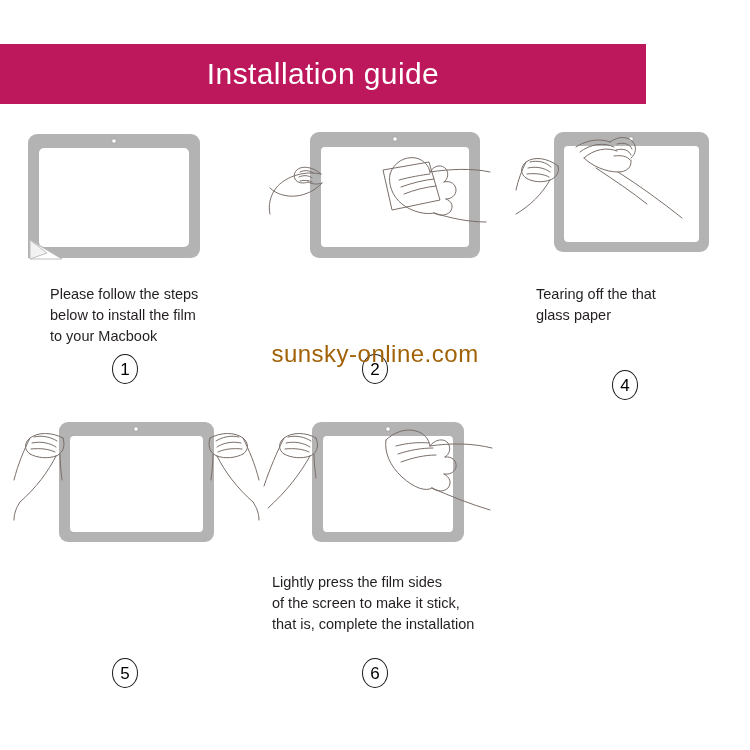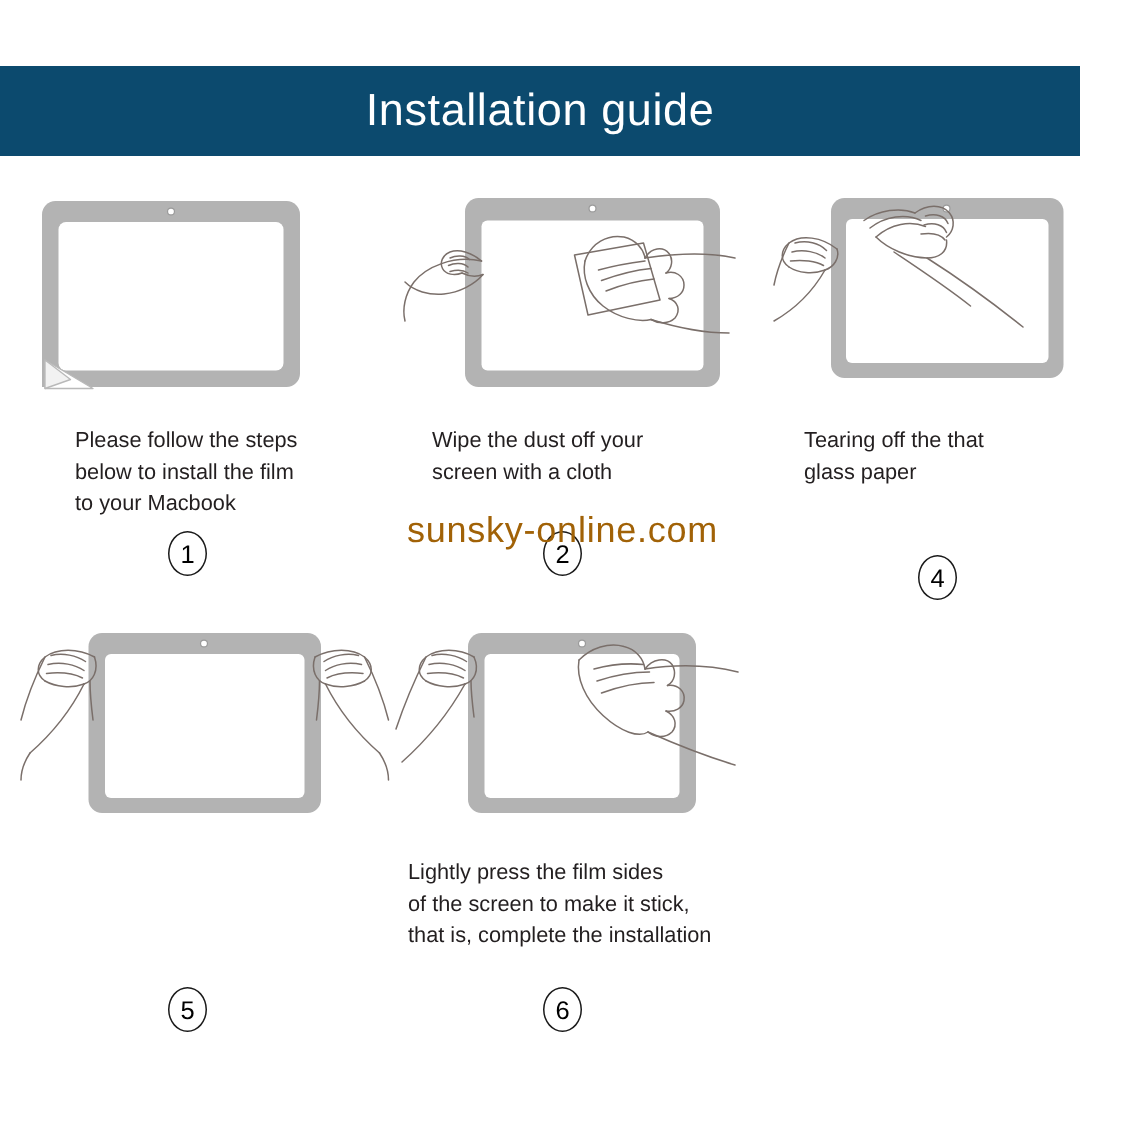--- a/index.html
+++ b/index.html
@@ -14,23 +14,23 @@
     color: #231f20;
     position: relative;
     overflow: hidden;
   }
 
   
   .header-band {
     position: absolute;
     left: 0;
     top: 44px;
-    width: 720px;
+    width: 646px;
     height: 60px;
-    background: #0c4a6e;
+    background: #be185d;
     display: flex;
     align-items: center;
     justify-content: center;
   }
   .header-title {
     color: #ffffff;
     font-size: 30px;
     font-weight: 400;
     letter-spacing: 0.4px;
     line-height: 1;
@@ -171,22 +171,20 @@
           <path d="M182 77 C188 79, 190 85, 186 90 C182 94, 175 94, 170 91"></path>
           <path d="M126 52 C124 62, 128 74, 138 82 C148 90, 162 93, 170 91"></path>
           <path d="M135 58 C146 55, 158 53, 166 52"></path>
           <path d="M137 65 C148 61, 160 58, 170 57"></path>
           <path d="M140 72 C150 68, 162 65, 172 64"></path>
           <path d="M170 91 C186 96, 204 100, 222 100"></path>
           <path d="M166 50 C186 47, 208 46, 226 50"></path>
         </g>
       </svg>
     </div>
-    <div class="step-caption">Wipe the dust off your
-screen with a cloth</div>
     <div class="step-badge">
       <div class="badge-circle">2</div>
     </div>
   </div>
 
 
   <div class="step-cell row2 cell-4">
     <div class="art-area">
       <svg width="250" height="150" viewBox="0 0 250 150">
         <rect x="40" y="10" width="155" height="120" rx="9" ry="9" fill="#b3b3b3"></rect>

